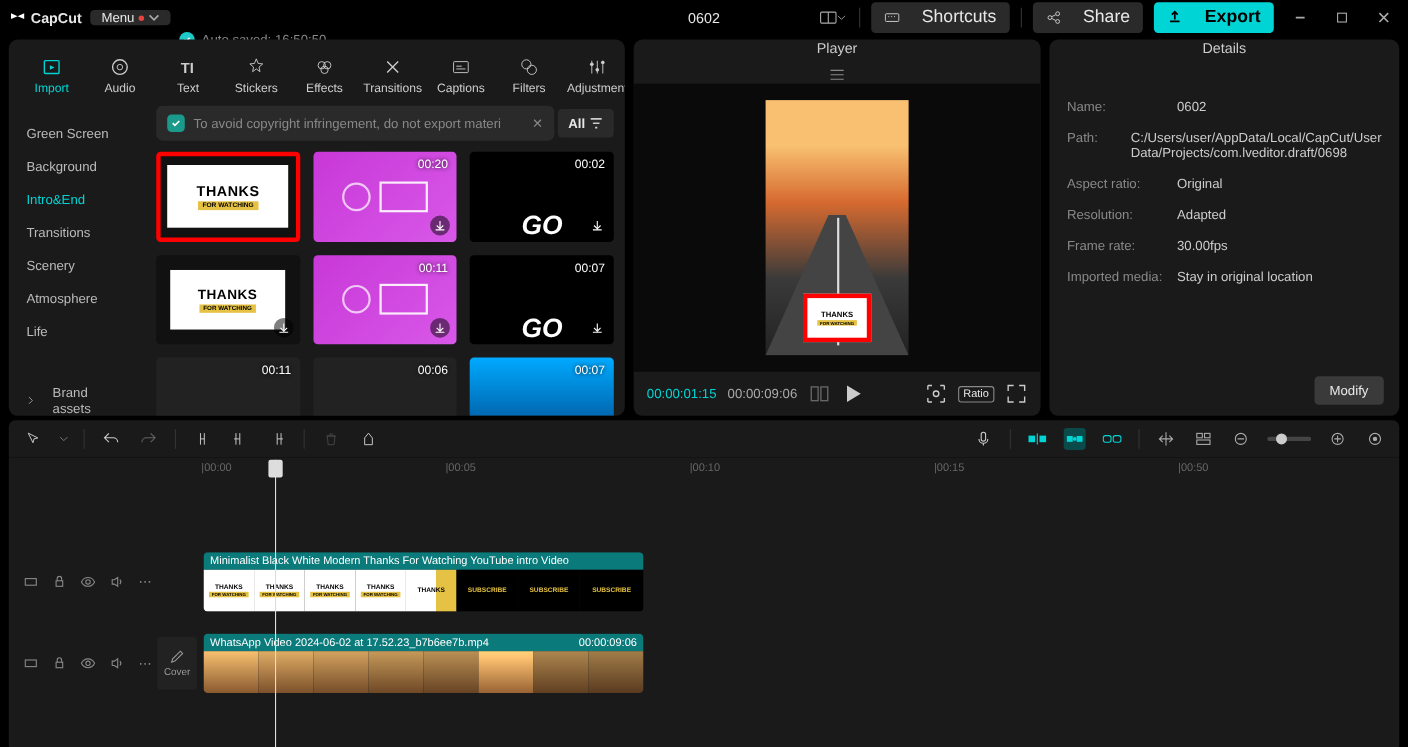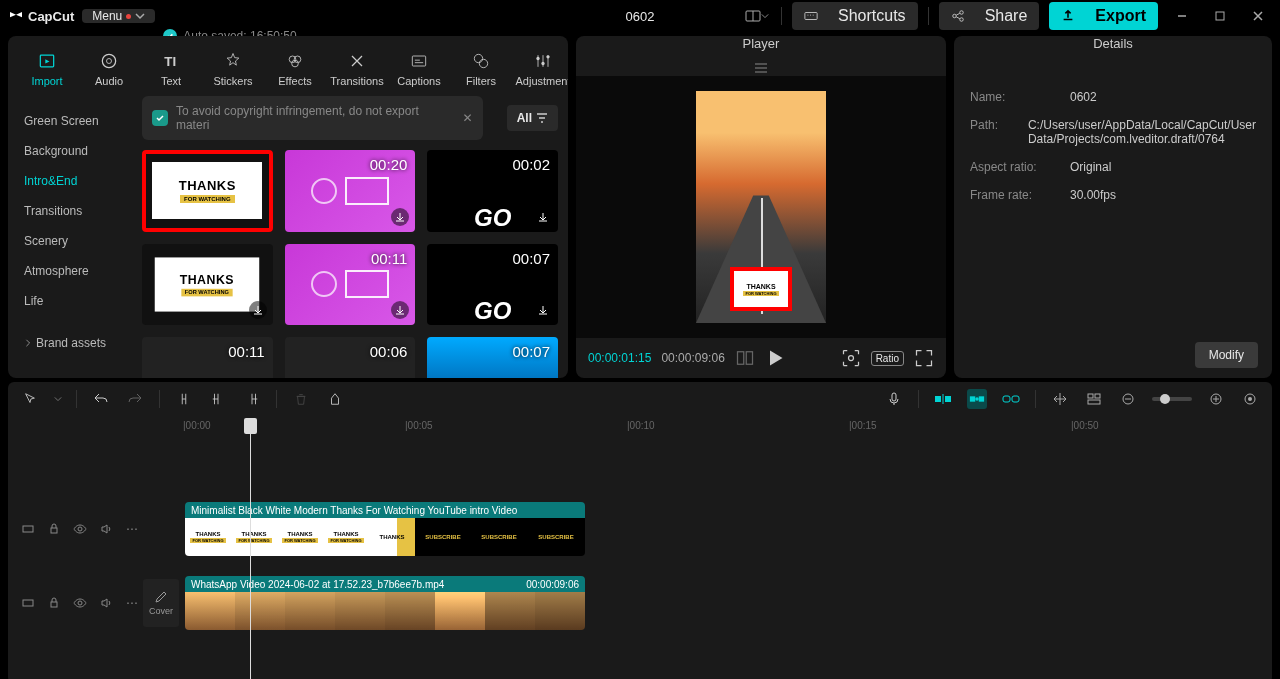--- a/index.html
+++ b/index.html
@@ -48,30 +48,30 @@
 
 .media-panel { width: 560px; background:#1a1a1a; border-radius:8px; display:flex; flex-direction:column; overflow:hidden; }
 .media-tabs { display:flex; height:60px; padding:6px 8px 0; }
 .media-tab { flex:0 0 auto; width:62px; display:flex; flex-direction:column; align-items:center; justify-content:center; gap:4px; cursor:pointer; color:#ccc; font-size:11px; }
 .media-tab.active { color:#00d4d4; }
 .media-tab svg { width:20px; height:20px; }
 .media-body { display:flex; flex:1; overflow:hidden; }
 .media-sidebar { width:124px; padding:10px 0; }
 .ms-item { padding:8px 16px; cursor:pointer; color:#bbb; font-size:12px; }
 .ms-item.active { color:#00d4d4; }
-.ms-brand { padding:8px 16px; cursor:pointer; color:#bbb; margin-top:12px; display:flex; align-items:center; gap:4px; }
+.ms-brand { padding:8px 16px; cursor:pointer; color:#bbb; margin-top:26px; display:flex; align-items:center; gap:16px; }
 .media-content { flex:1; padding:0 10px 10px; overflow:hidden; }
-.notice-row { display:flex; gap:24px; margin-bottom:10px; align-items:center; }
+.notice-row { display:flex; gap:3px; margin-bottom:10px; align-items:center; }
 .notice { flex:1; background:#2a2a2a; border-radius:6px; padding:8px 10px; display:flex; align-items:center; gap:8px; color:#888; font-size:12px; position:relative; }
 .notice-close { margin-left:auto; cursor:pointer; color:#888; }
 .all-btn { background:#2a2a2a; padding:6px 10px; border-radius:4px; display:flex; align-items:center; gap:4px; cursor:pointer; font-size:12px; font-weight:600; }
 .thumb-grid { display:grid; grid-template-columns: repeat(3, 1fr); gap:12px; }
 .thumb { position:relative; aspect-ratio: 16/10; background:#000; border-radius:4px; overflow:hidden; cursor:pointer; }
 .thumb.selected { outline: 4px solid #ff0000; outline-offset:-4px; }
-.thumb-dur { position:absolute; top:6px; right:8px; font-size:15px; color:#fff; text-shadow:0 0 4px #000; }
+.thumb-dur { position:absolute; top:6px; right:8px; font-size:11px; color:#fff; text-shadow:0 0 4px #000; }
 .thumb-dl { position:absolute; bottom:6px; right:6px; width:18px; height:18px; background:rgba(0,0,0,.5); border-radius:50%; display:flex;align-items:center;justify-content:center; }
 .thanks-bg { background:#111; display:flex; align-items:center; justify-content:center; }
 .thanks-inner { background:#fff; width:84%; height:70%; display:flex; flex-direction:column; align-items:center; justify-content:center; }
 .thanks-txt { color:#000; font-weight:900; font-size:13px; letter-spacing:.5px; }
 .thanks-sub { background:#e6c244; font-size:6px; color:#000; padding:1px 4px; margin-top:2px; font-weight:700; }
 .pink-bg { background:linear-gradient(135deg,#c838d8,#d858e8); display:flex; align-items:center; justify-content:center; }
 .pink-shapes { display:flex; align-items:center; gap:8px; }
 .circle-outline { width:26px; height:26px; border:2px solid rgba(255,255,255,.7); border-radius:50%; }
 .rect-outline { width:44px; height:28px; border:2px solid rgba(255,255,255,.9); }
 .go-bg { background:#000; display:flex; align-items:flex-end; justify-content:center; }
@@ -439,29 +439,37 @@
         <span>Details</span>
       </div>
 
     <div class="details-body">
       <div class="detail-row">
           <span class="detail-label">Name:</span>
           <span class="detail-val">0602</span>
         </div>
       <div class="detail-row">
           <span class="detail-label">Path:</span>
-          <span class="detail-val">C:/Users/user/AppData/Local/CapCut/User Data/Projects/com.lveditor.draft/0764</span>
+          <span class="detail-val">C:/Users/user/AppData/Local/CapCut/User Data/Projects/com.lveditor.draft/0698</span>
         </div>
       <div class="detail-row">
           <span class="detail-label">Aspect ratio:</span>
           <span class="detail-val">Original</span>
         </div>
       <div class="detail-row">
+          <span class="detail-label">Resolution:</span>
+          <span class="detail-val">Adapted</span>
+        </div>
+      <div class="detail-row">
           <span class="detail-label">Frame rate:</span>
           <span class="detail-val">30.00fps</span>
+        </div>
+      <div class="detail-row">
+          <span class="detail-label">Imported media:</span>
+          <span class="detail-val">Stay in original location</span>
         </div>
     </div>
     <div class="modify-btn">Modify</div>
   </div>
 </div>
 
 <div class="timeline-toolbar">
   <div class="tt-btn">
       <svg width="14" height="14" viewBox="0 0 16 16">
         <path d="M3 2l10 5-4 1-1 4z" stroke="#ccc" fill="none"></path>

